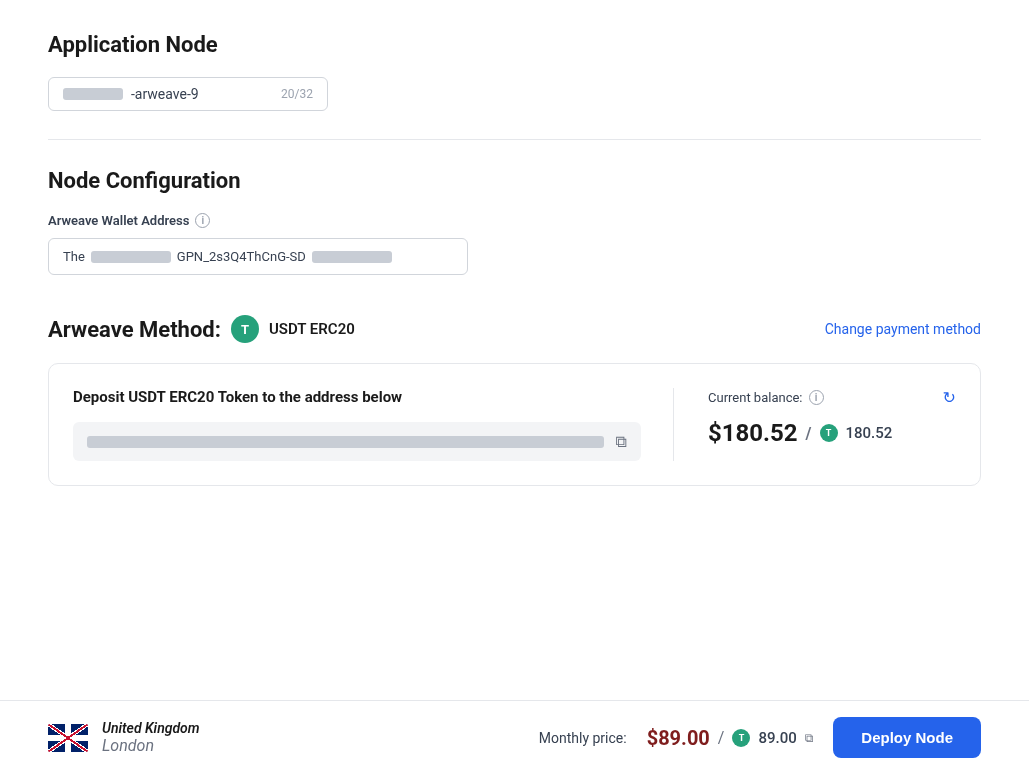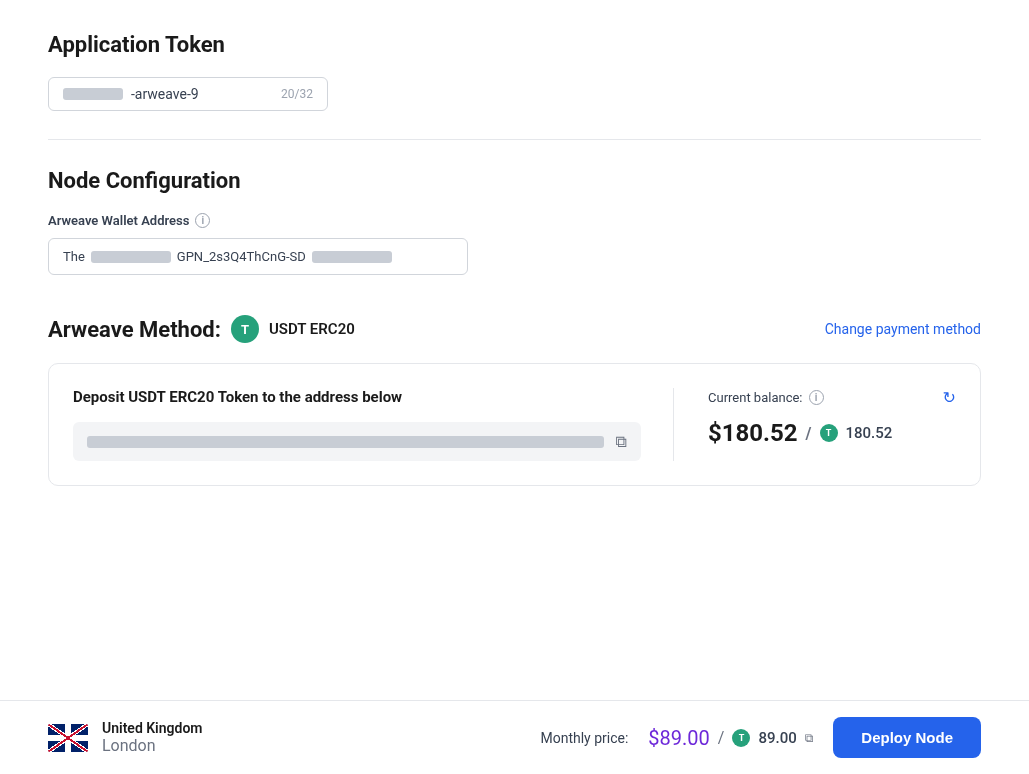--- a/index.html
+++ b/index.html
@@ -256,20 +256,21 @@
       display: flex;
       align-items: center;
       justify-content: space-between;
       background: #fff;
     }
 
     .footer-left {
       display: flex;
       align-items: center;
       gap: 14px;
+      font-style: italic;
     }
 
     
     .uk-flag {
       width: 40px;
       height: 28px;
       background: #012169;
       position: relative;
       border-radius: 2px;
       overflow: hidden;
@@ -325,22 +326,22 @@
     }
 
     .price-row {
       display: flex;
       align-items: center;
       gap: 8px;
     }
 
     .price-main {
       font-size: 20px;
-      font-weight: 400;
-      color: #6d28d9;
+      font-weight: 700;
+      color: #7f1d1d;
     }
 
     .price-divider {
       font-size: 16px;
       color: #6b7280;
     }
 
     .deploy-button {
       background: #2563eb;
       color: white;
@@ -356,21 +357,21 @@
       font-size: 12px;
       color: #6b7280;
       cursor: pointer;
     }
   </style>
 </head>
 <body>
 
 <div class="main-content">
 
-  <h2 class="section-title">Application Token</h2>
+  <h2 class="section-title">Application Node</h2>
 
   <div class="input-field">
     <div class="input-field-left">
       <div class="blur-block blur-sm"></div>
       <span style="font-size:14px; color:#374151;">-arweave-9</span>
     </div>
     <span class="char-count">20/32</span>
   </div>
 
   <hr class="divider">

